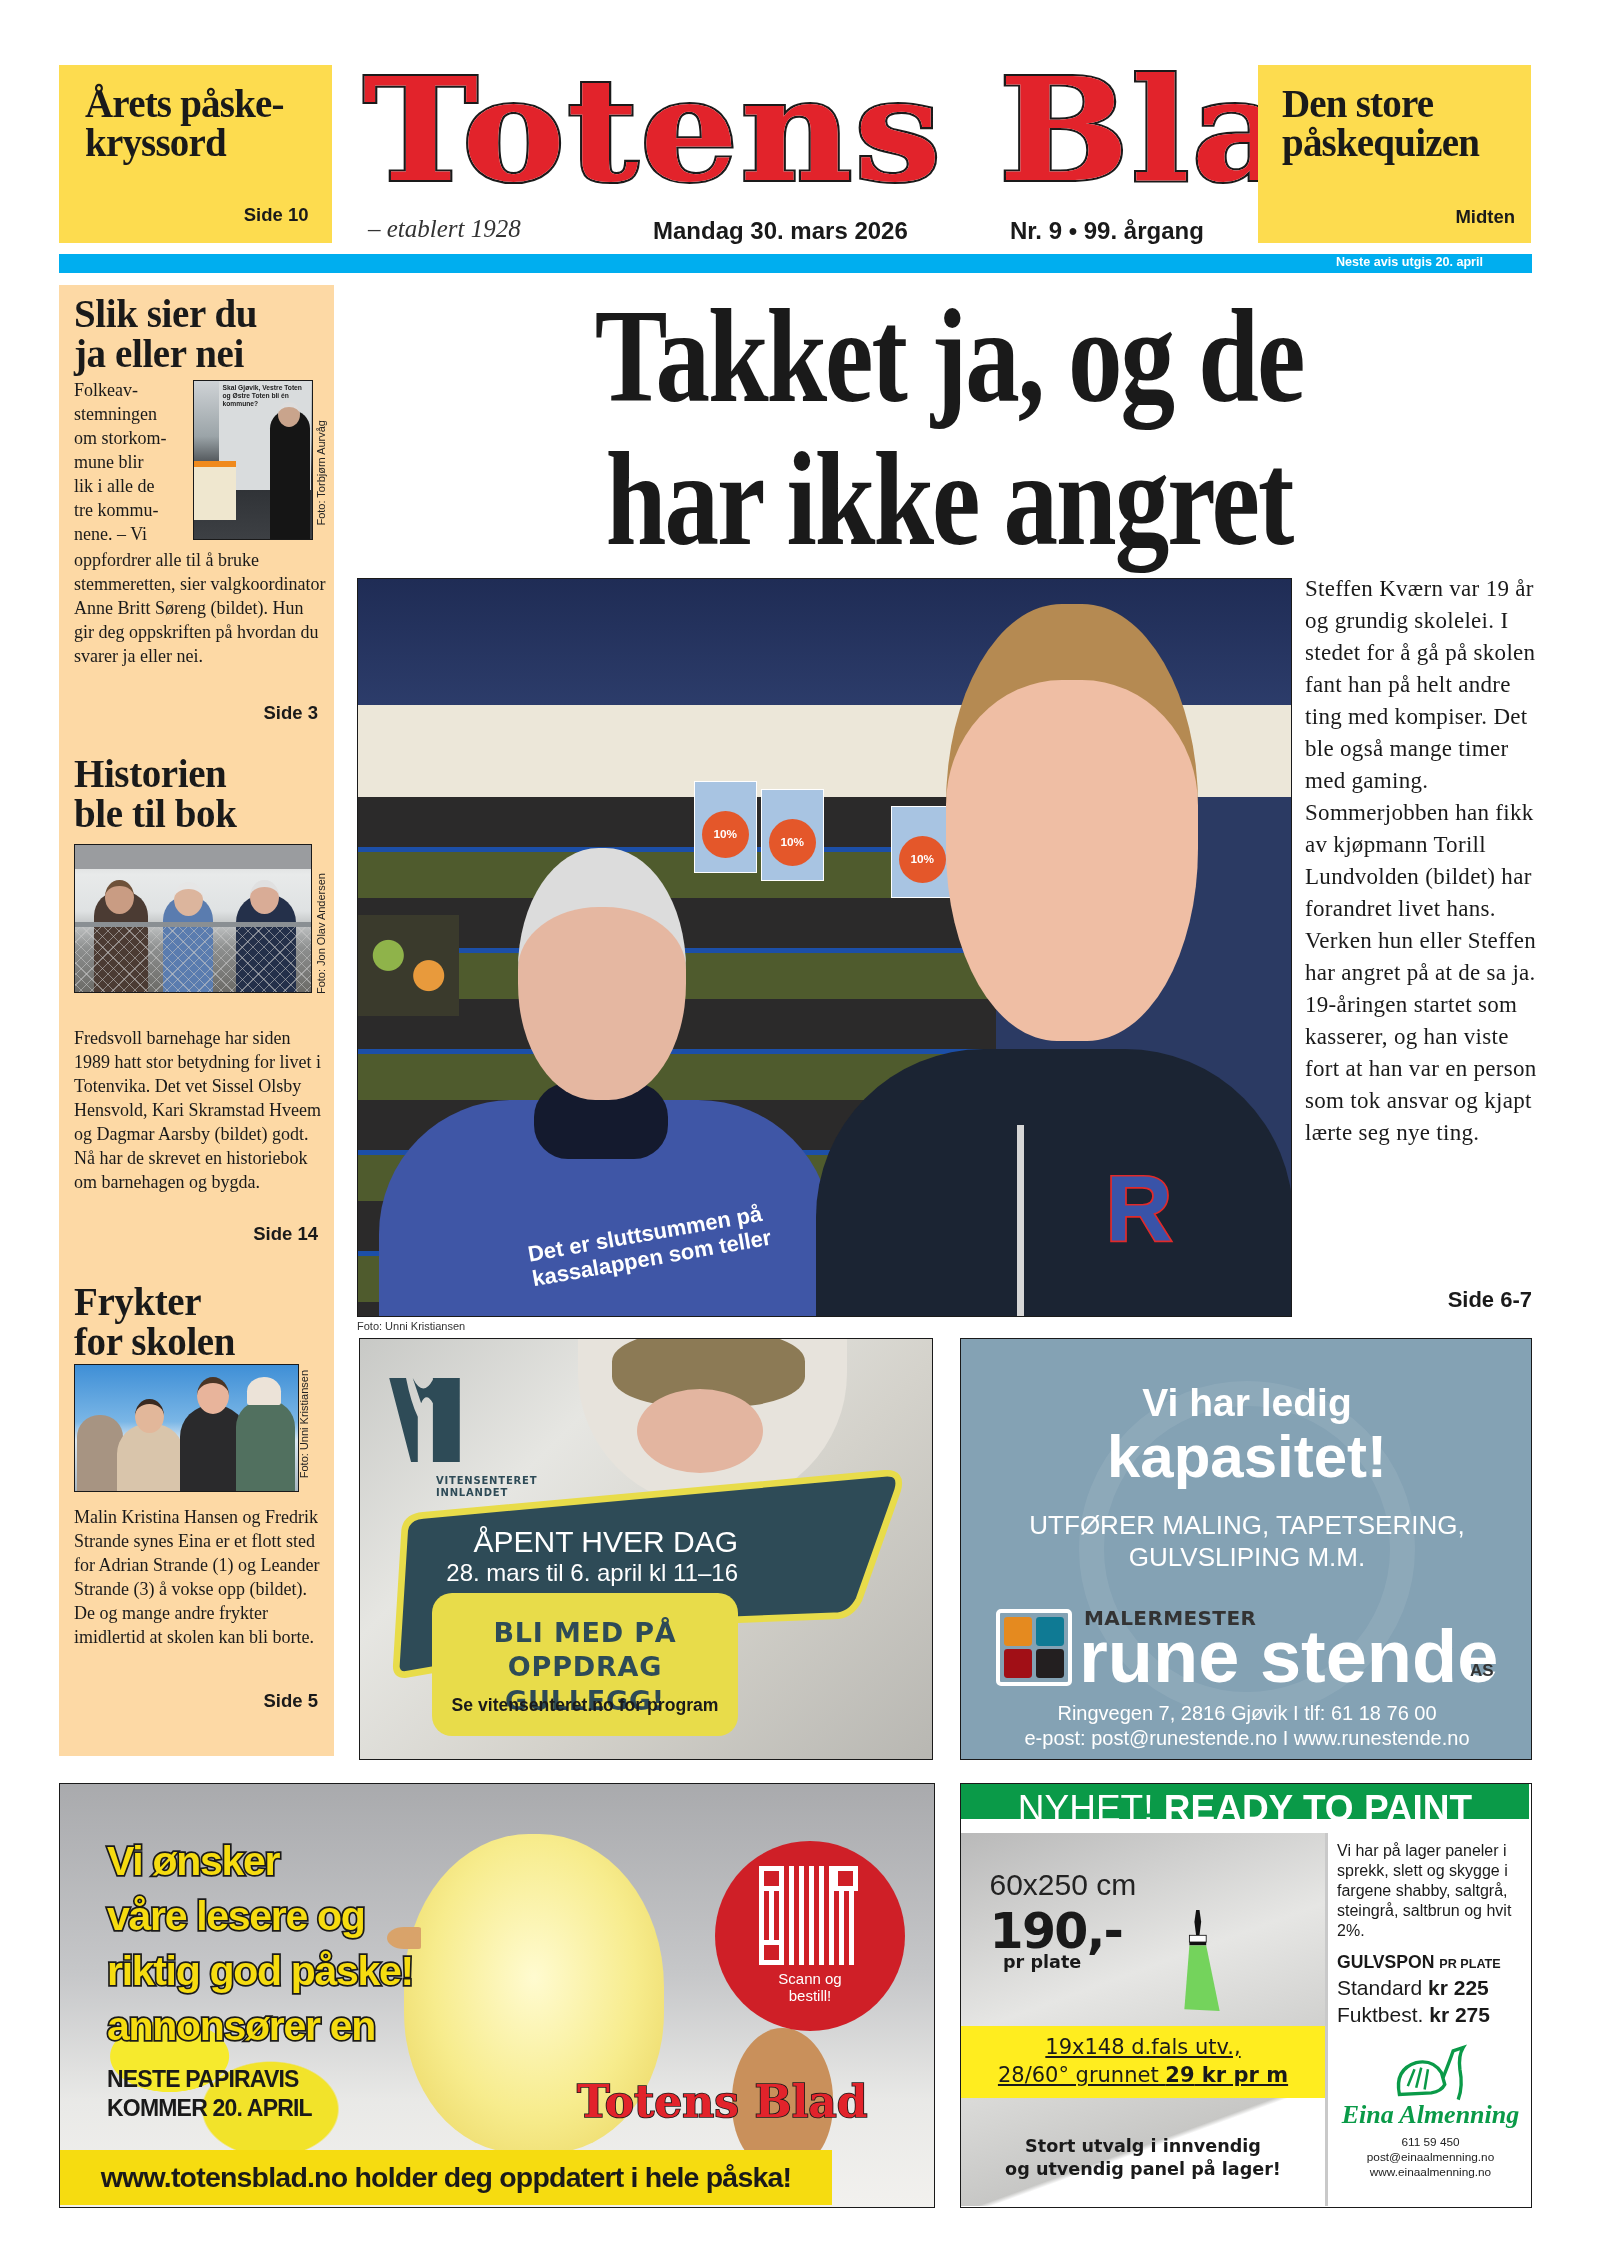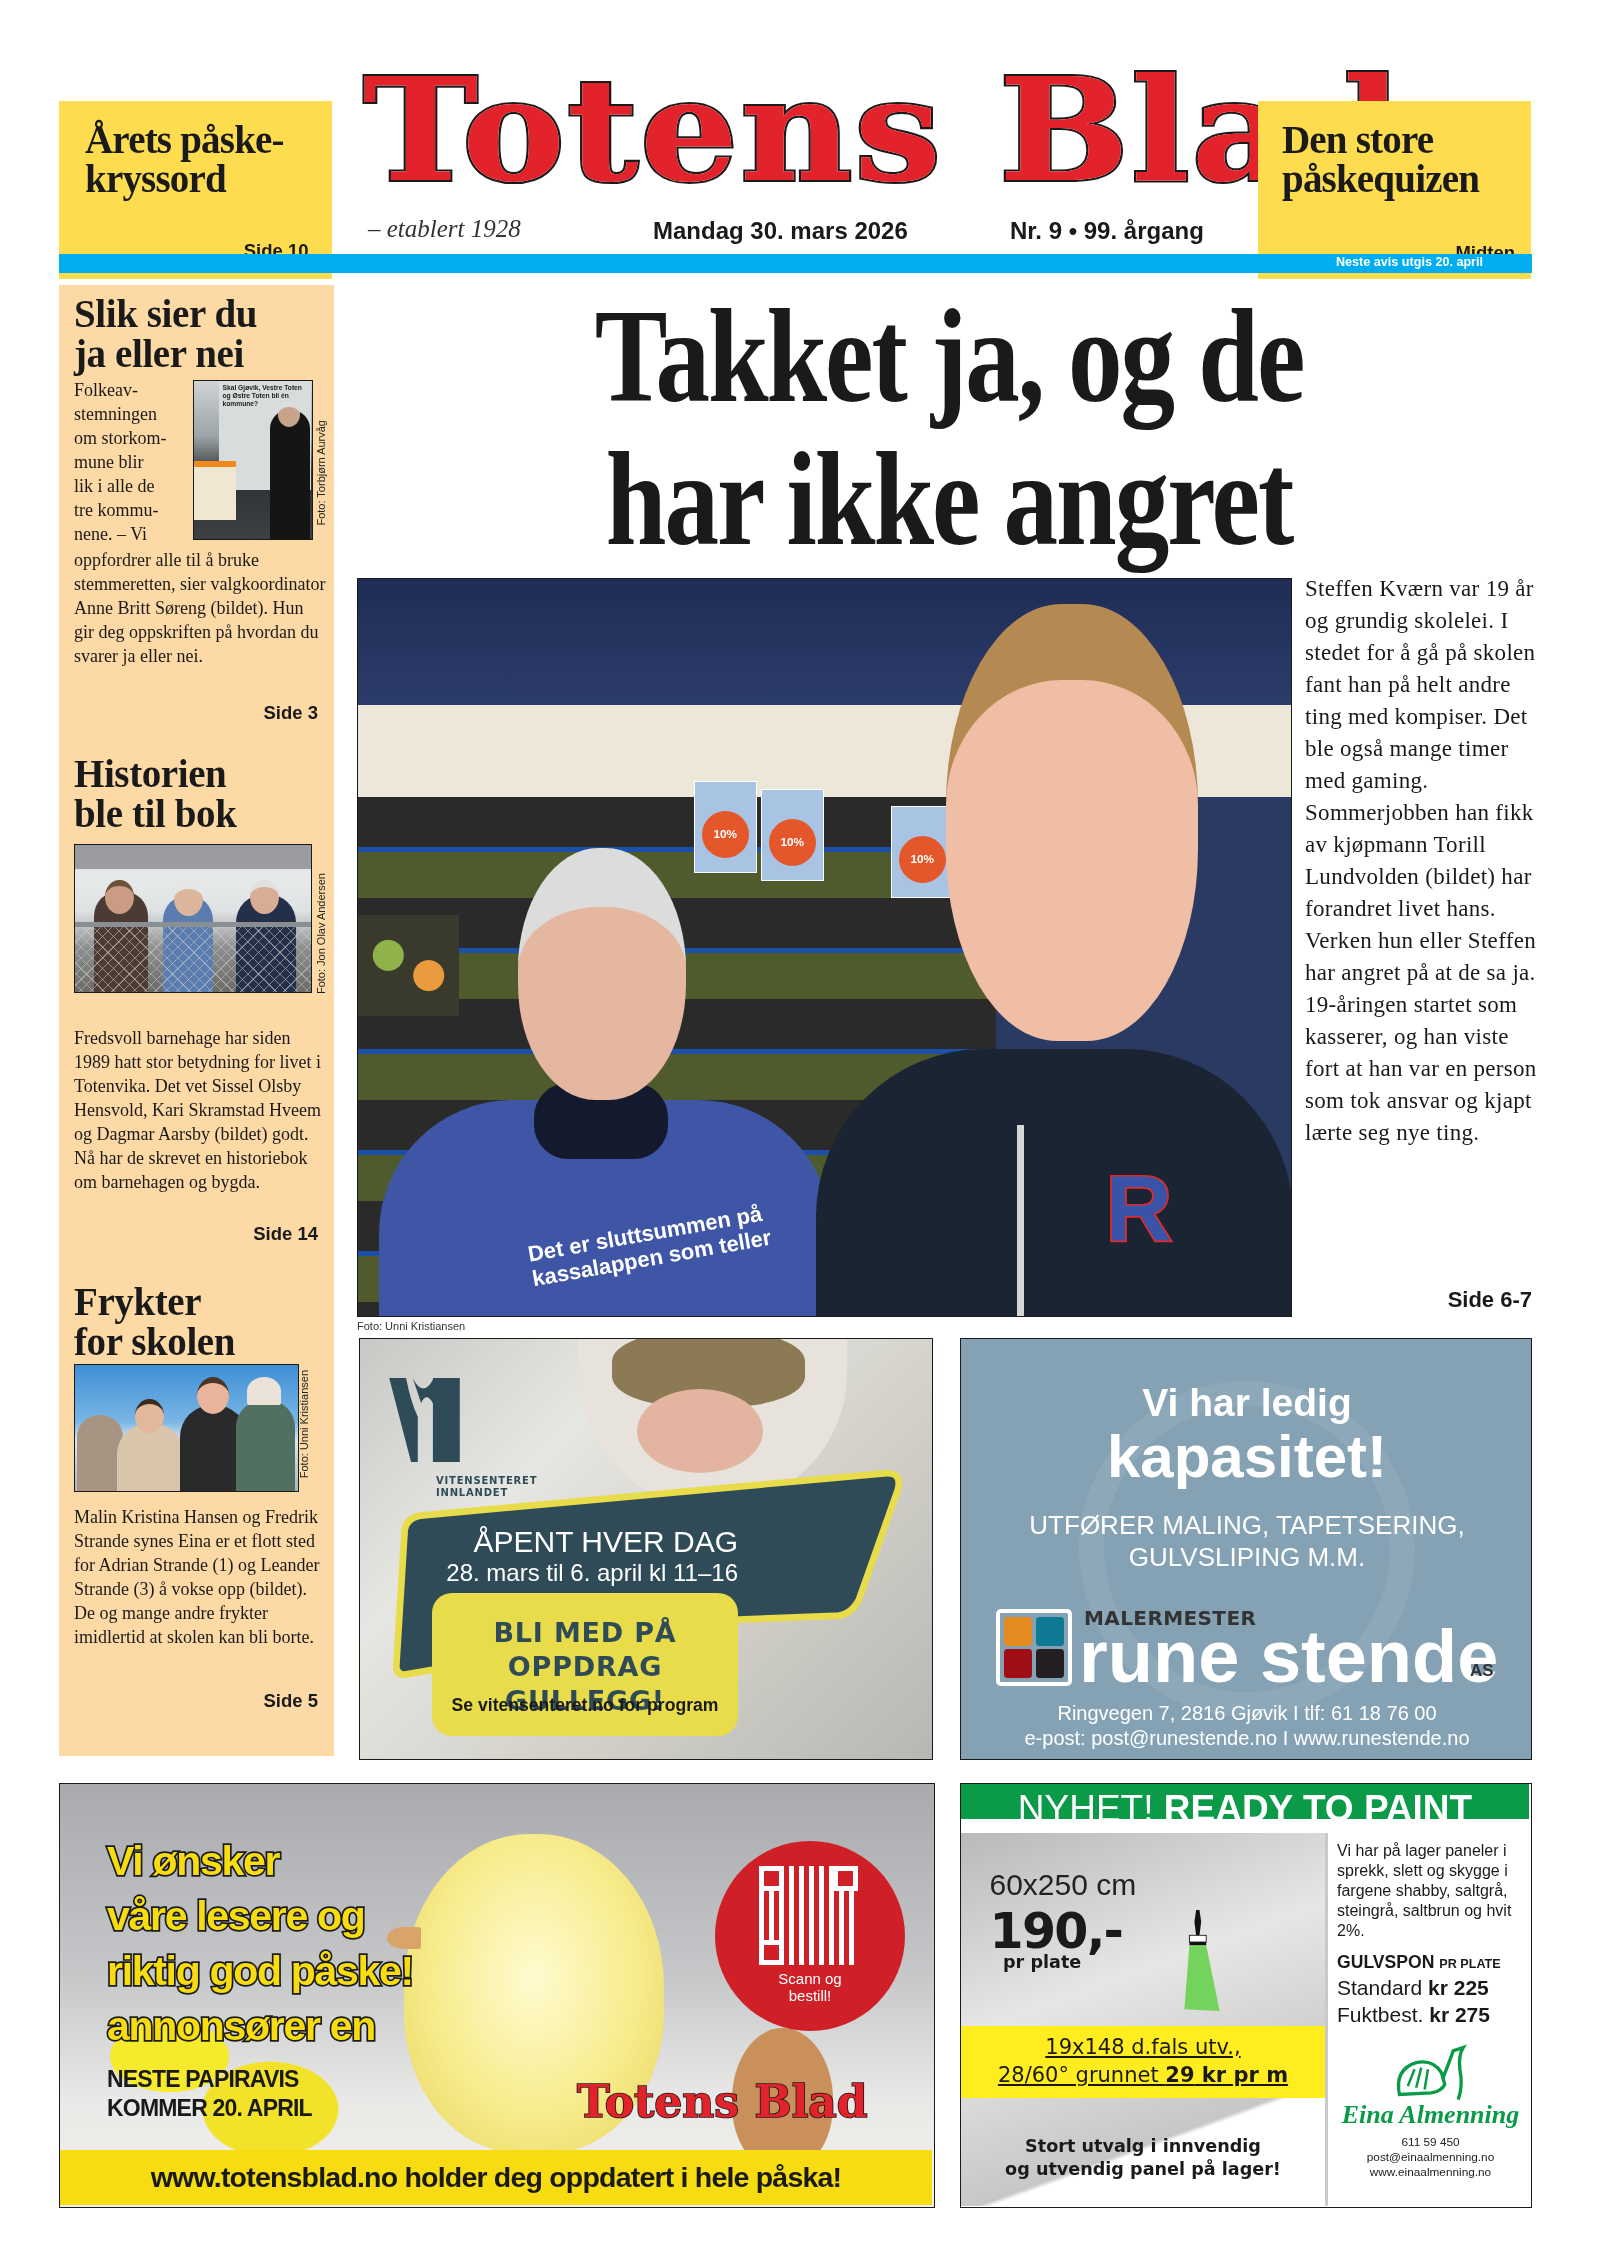--- a/index.html
+++ b/index.html
@@ -2,21 +2,21 @@
 <html style="font-size:13.4px"><head>
 <meta charset="utf-8">
 <style>
   * { box-sizing: border-box; margin: 0; padding: 0; }
   html, body { width: 1619px; height: 2261px; background: #ffffff; overflow: hidden; }
   body { position: relative; font-family: "Liberation Serif", serif; color: #1a1a1a; }
 
   .abs { position: absolute; }
 
   
-  .promo-box { background: #fddc4f; margin-top: 36px; }
+  .promo-box { background: #fddc4f; }
   .promo-title { font-family: "Liberation Serif", serif; font-weight: bold; font-size: 39px; line-height: 39px; letter-spacing: -0.8px; color: #1a1a1a; }
   .promo-page { font-family: "Liberation Sans", sans-serif; font-weight: bold; font-size: 18.5px; position: absolute; right: 23.5px; bottom: 17px; }
 
   .logo-text {
     font-family: "DejaVu Serif", serif; font-weight: bold; font-size: 143px; line-height: 143px;
     color: #e2232b; letter-spacing: 1.7px;
     -webkit-text-stroke: 4.2px #1a1a1a; paint-order: stroke fill;
     text-shadow: 0 0 0 #fff;
     transform: scaleX(1.08); transform-origin: left top;
     white-space: nowrap;
@@ -254,21 +254,21 @@
       linear-gradient(#fff,#fff) 74px 0/25px 25px no-repeat,
       linear-gradient(#cf1f27,#cf1f27) 5px 79px/15px 15px no-repeat,
       linear-gradient(#fff,#fff) 0 74px/25px 25px no-repeat,
       repeating-linear-gradient(90deg,#fff 0 5px,transparent 5px 10px),
       repeating-linear-gradient(0deg,transparent 0 5px,#cf1f27 5px 10px);"></div>
   <div class="abs sans" style="left:655px;top:186px;width:190px;text-align:center;color:#fff;font-size:15px;line-height:17px;">
     <div>Scann og</div>
     <div>bestill!</div>
   </div>
   <div class="abs" style="left:517px;top:292px;font-family:'DejaVu Serif',serif;font-weight:bold;font-size:44px;color:#e2232b;-webkit-text-stroke:1.7px #1a1a1a;paint-order:stroke fill;">Totens Blad</div>
-  <div class="abs" style="left:0;top:366px;width:872px;height:55px;background:#f6dc10;">
+  <div class="abs" style="left:0;top:366px;width:772px;height:55px;background:#f6dc10;">
     <div class="sans" style="text-align:center;font-weight:bold;font-size:28.5px;line-height:55px;color:#1a1a1a;letter-spacing:-0.8px;">www.totensblad.no holder deg oppdatert i hele påska!</div>
   </div>
 </div>
 
 <div class="abs ad-frame" style="left:960px;top:1783px;width:572px;height:425px;background:#fff;">
   <div class="abs" style="left:0;top:0;width:568px;height:35px;background:#0a9a48;">
     <div class="sans" style="text-align:center;color:#fff;font-size:37px;line-height:49px;white-space:nowrap;">
       <span>NYHET!</span>
       <span style="font-weight:bold;">READY TO PAINT</span>
     </div>

